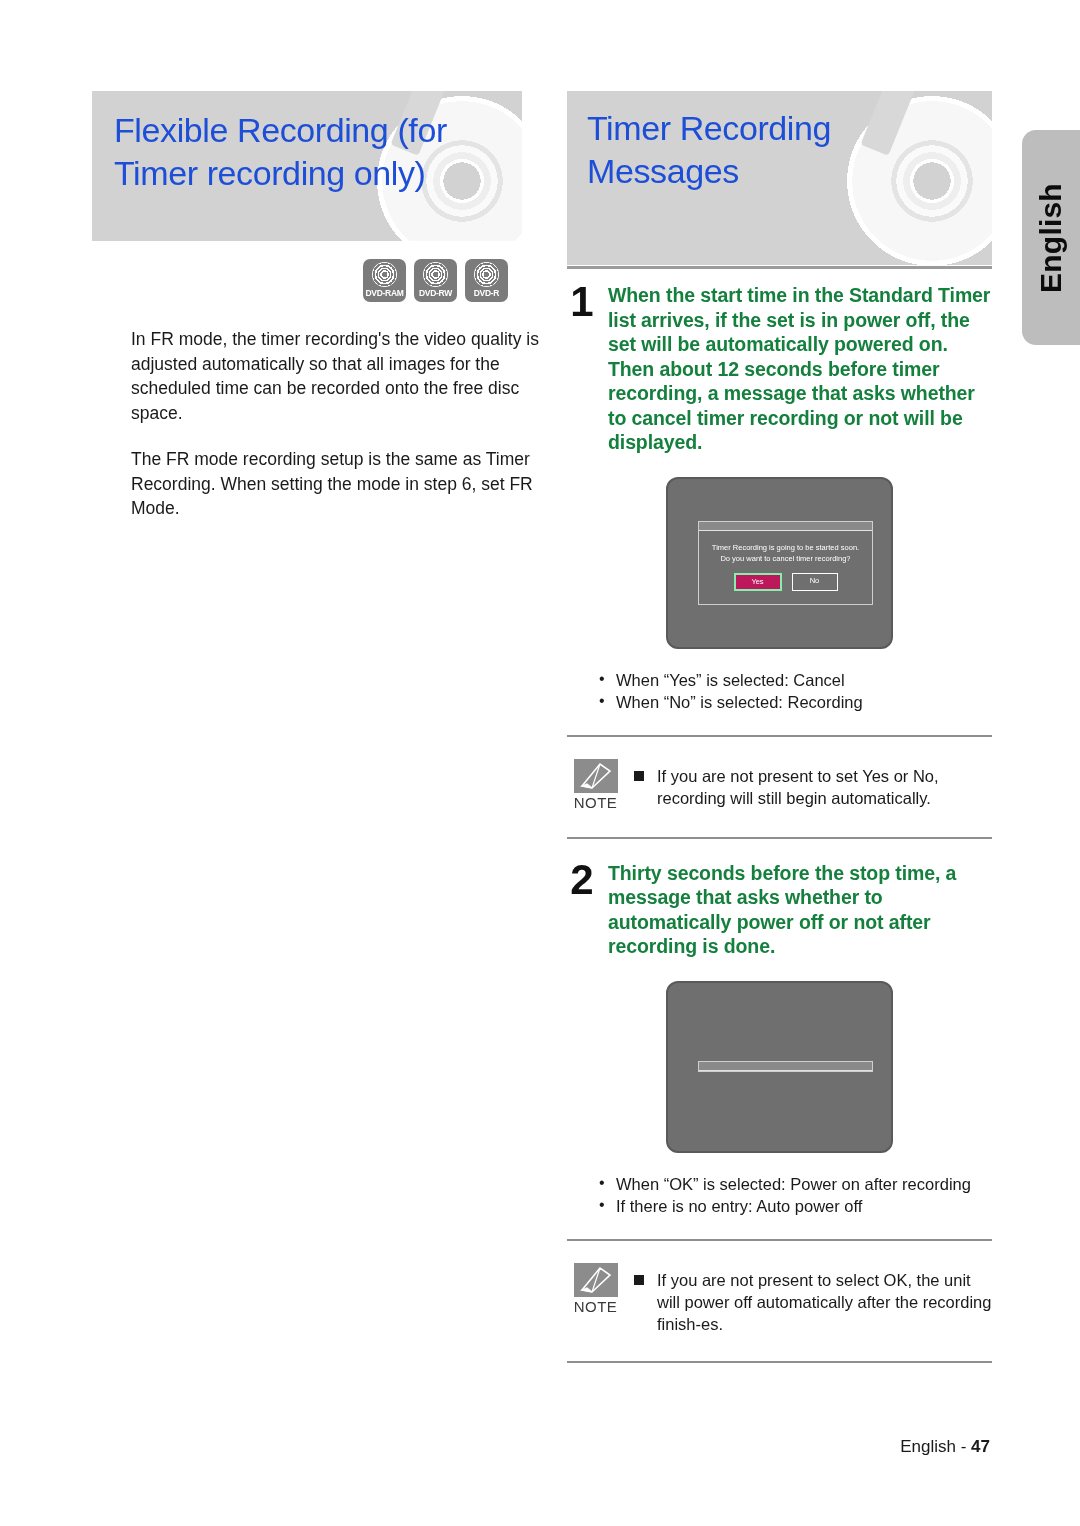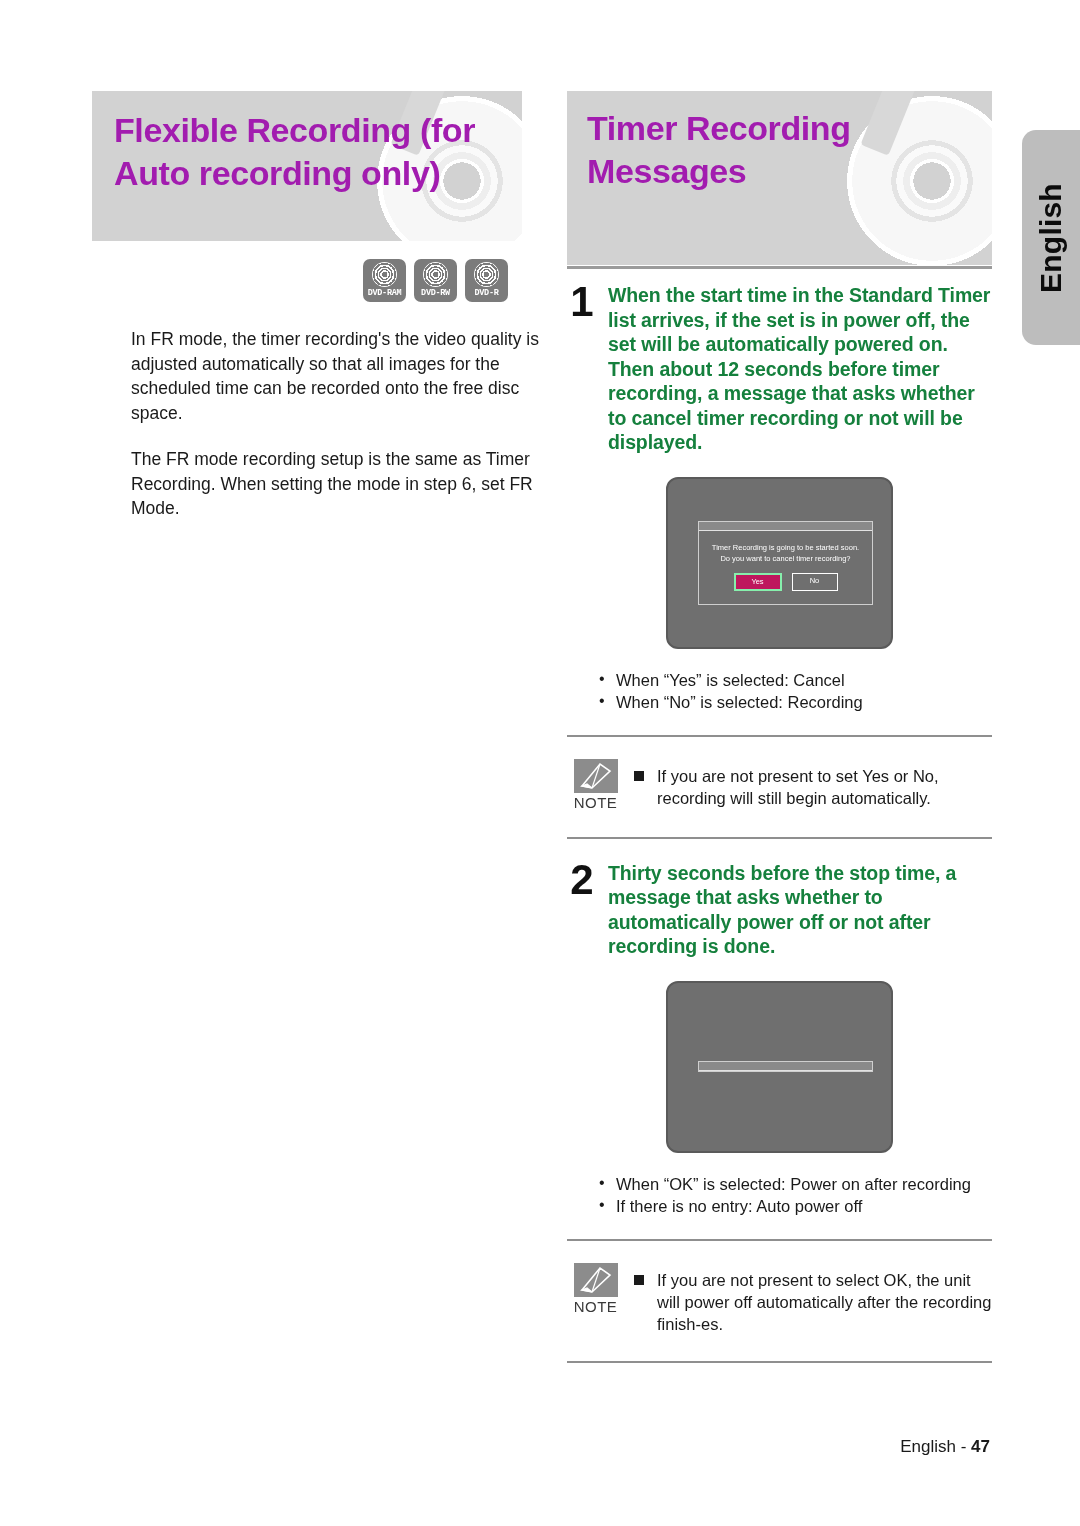--- a/index.html
+++ b/index.html
@@ -47,24 +47,24 @@
     width: 30px;
     height: 78px;
     background: #d8d8d8;
     transform: rotate(22deg);
     border-radius: 4px;
   }
   .header-title {
     position: relative;
     z-index: 2;
     font-size: 34px;
-    font-weight: bold;
+    font-weight: normal;
     line-height: 1.26;
     letter-spacing: -0.4px;
-    color: #a21caf;
+    color: #1d4ed8;
   }
 
   #header-left {
     left: 92px;
     top: 91px;
     width: 430px;
     height: 150px;
     padding: 0;
   }
   #header-left .header-title {
@@ -137,21 +137,20 @@
                 #7b7b7b 56% 66%,
                 #ffffff 66% 100%);
   }
   .disc-badge .badge-text {
     margin-top: 1px;
     font-size: 8.5px;
     font-weight: bold;
     color: #ffffff;
     letter-spacing: -0.3px;
     line-height: 11px;
-    font-family: Liberation Mono, monospace;
   }
 
   
   #left-body {
     position: absolute;
     left: 92px;
     top: 327px;
     width: 420px;
     margin-left: 39px;
   }
@@ -353,21 +352,21 @@
     font-weight: bold;
   }
 </style>
 </head>
 <body>
 
 <div class="header-band" id="header-left">
   <div class="disc-art"></div>
   <div class="header-title">
     <span>Flexible Recording (for</span><br>
-    <span>Auto recording only)</span>
+    <span>Timer recording only)</span>
   </div>
 </div>
 
 <div class="header-band" id="header-right">
   <div class="disc-art"></div>
   <div class="header-title">
     <span>Timer Recording</span><br>
     <span>Messages</span>
   </div>
 </div>

